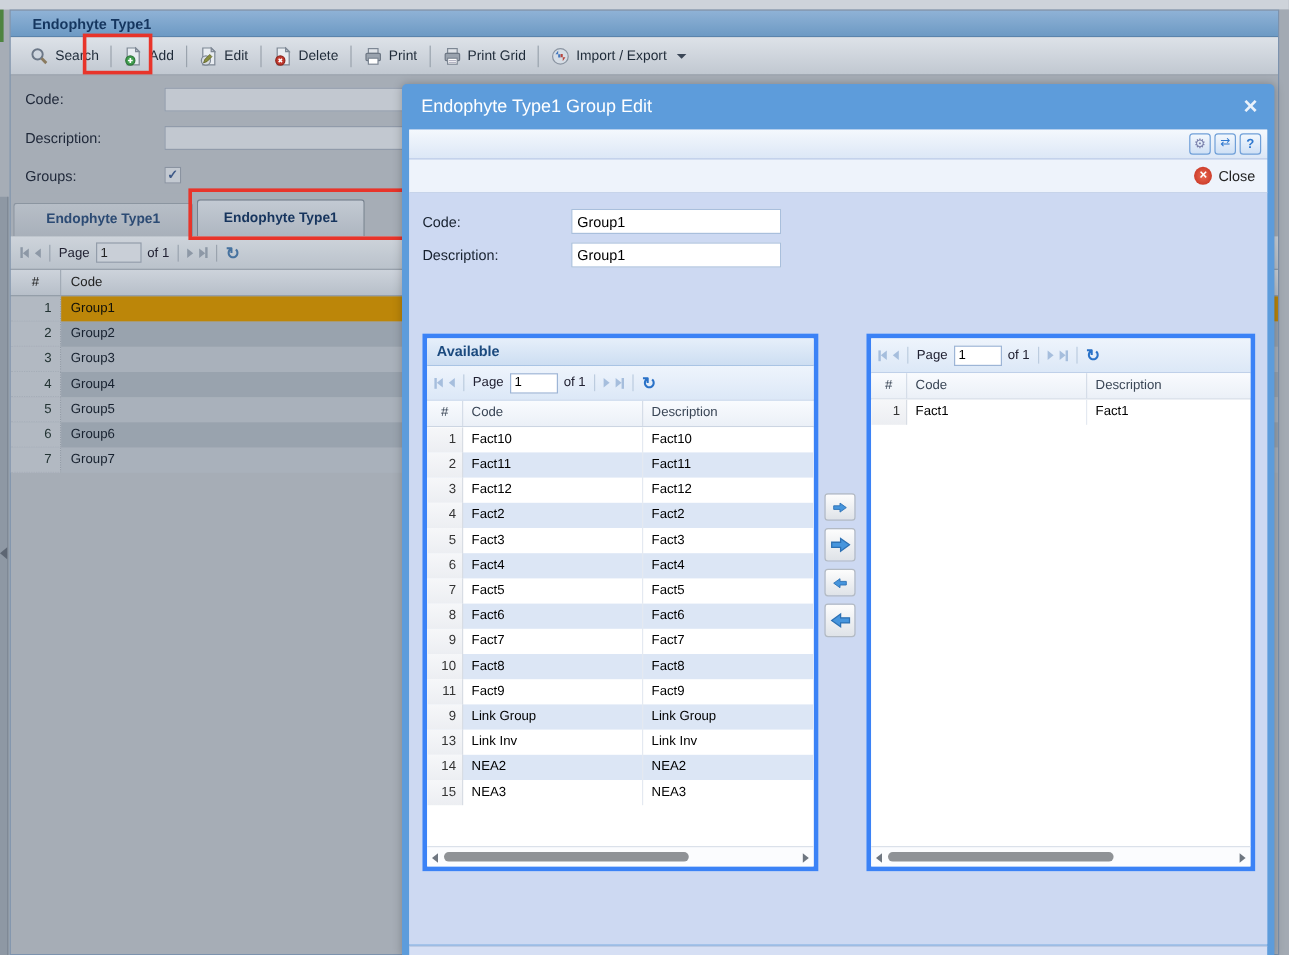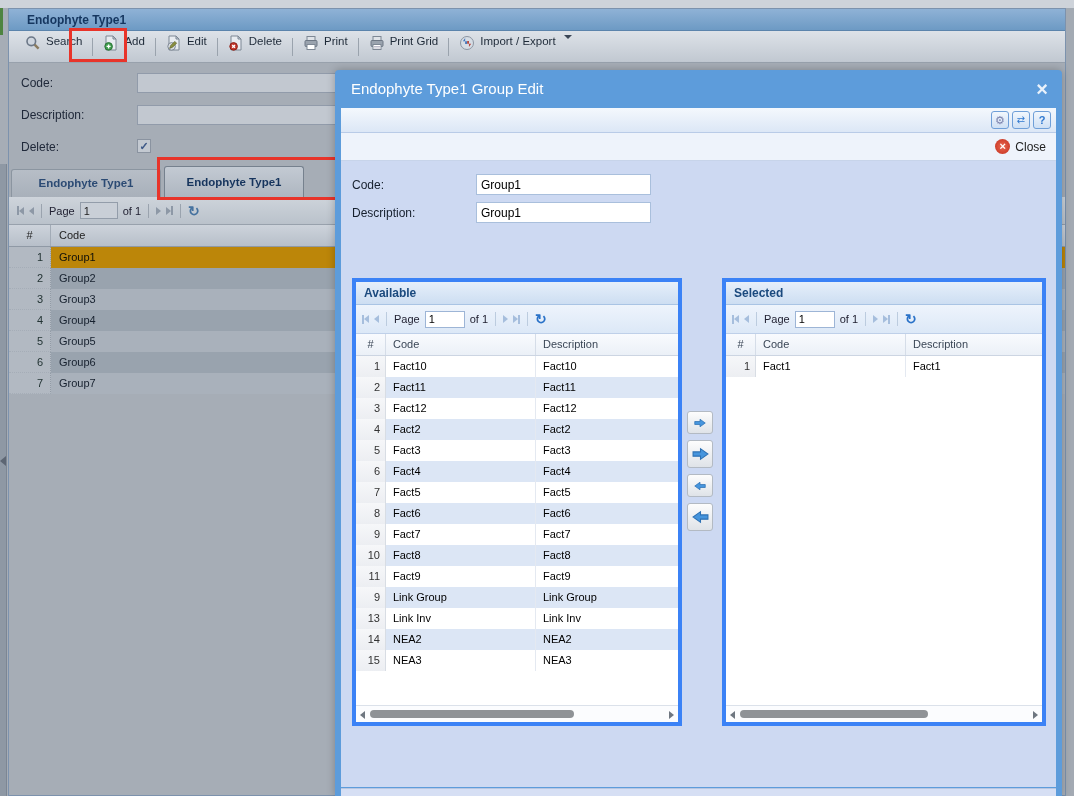--- a/index.html
+++ b/index.html
@@ -13,21 +13,21 @@
   .left-collapse{position:absolute;left:0;top:164px;width:7px;height:632px;background:#8e98a4;border-right:1px solid #7c8693;}
   .left-collapse .arr{position:absolute;left:0;top:292px;width:0;height:0;
     border-top:5px solid transparent;border-bottom:5px solid transparent;border-right:6px solid #5d6673;}
 
   
   .win{position:absolute;left:8px;top:8px;width:1058px;height:788px;border:1px solid #7c92ad;background:#a6adb6;z-index:1;}
   .win-title{position:absolute;left:0;top:0;right:0;height:22px;background:linear-gradient(#8fb2d6,#6d9ac4);
     border-bottom:1px solid #5b84ac;color:#15365f;font-size:12px;font-weight:bold;line-height:22px;padding-left:18px;}
   .win-toolbar{position:absolute;left:0;top:22px;right:0;height:32px;background:linear-gradient(#dde2e8,#c1c8d1);
     border-bottom:1px solid #98a1ac;display:flex;align-items:center;padding-left:8px;font-size:11.5px;color:#1e2a38;}
-  .tbtn{display:flex;gap:5px;padding:0 8px;height:24px;cursor:default;}
+  .tbtn{display:flex;align-items:center;gap:5px;padding:0 8px;height:24px;cursor:default;}
   .tsep{width:1px;height:18px;background:#9aa3ad;margin:0 2px;}
   .caret{width:0;height:0;border-left:4px solid transparent;border-right:4px solid transparent;border-top:4px solid #3a4656;margin-left:3px;}
 
   .win-form{position:absolute;left:0;top:54px;right:0;height:98px;background:#a6adb6;}
   .flabel{position:absolute;left:12px;font-size:12px;color:#20293a;}
   .dis-input{position:absolute;left:128px;width:252px;height:20px;background:#c2c8d0;border:1px solid #919baa;}
   .chk{position:absolute;left:128px;width:14px;height:14px;background:#c3c9d1;border:1px solid #8a93a0;
     font-size:11px;line-height:13px;text-align:center;color:#3f5a88;font-weight:bold;}
 
   .tabstrip{position:absolute;left:0;top:152px;right:0;height:36px;background:#a6adb6;}
@@ -225,21 +225,21 @@
       <span>Import / Export</span>
       <span class="caret"></span>
     </div>
   </div>
 
   <div class="win-form">
     <div class="flabel" style="top:13px">Code:</div>
     <div class="dis-input" style="top:10px"></div>
     <div class="flabel" style="top:45px">Description:</div>
     <div class="dis-input" style="top:42px"></div>
-    <div class="flabel" style="top:77px">Delete:</div>
+    <div class="flabel" style="top:77px">Groups:</div>
     <div class="chk" style="top:76px">
       <span>✓</span>
     </div>
   </div>
 
   <div class="tabstrip">
     <div class="tab tab1">Endophyte Type1</div>
     <div class="tab tab2">Endophyte Type1 Groups</div>
   </div>
 
@@ -465,21 +465,20 @@
             </svg>
         </div>
         <div class="movebtn" style="top:225px;height:28px">
           <svg width="17" height="14" viewBox="0 0 16 12">
               <path d="M15 4H8V1L1 6l7 5V8h7z" fill="#4695dd" stroke="#2d71b4"></path>
             </svg>
         </div>
       </div>
 
       <div class="panel p-sel">
-        <div class="p-head">Selected</div>
         <div class="p-pager pager">
           <span class="pgbtn dis">
               <i class="pbar"></i>
               <i class="tri-l"></i>
             </span>
           <span class="pgbtn dis">
               <i class="tri-l"></i>
             </span>
           <span class="sep"></span>
           <span>Page</span>

